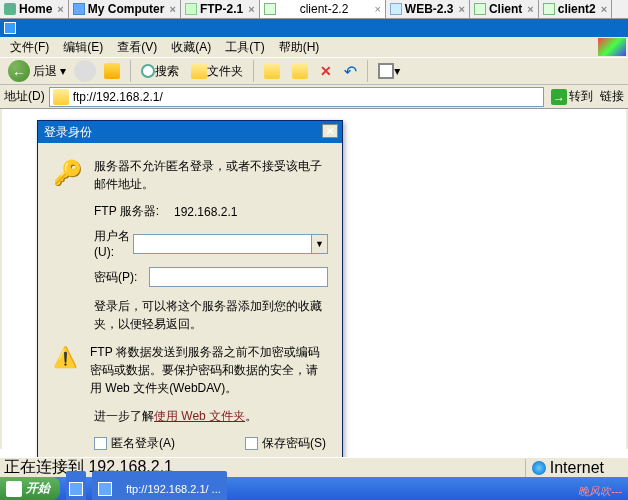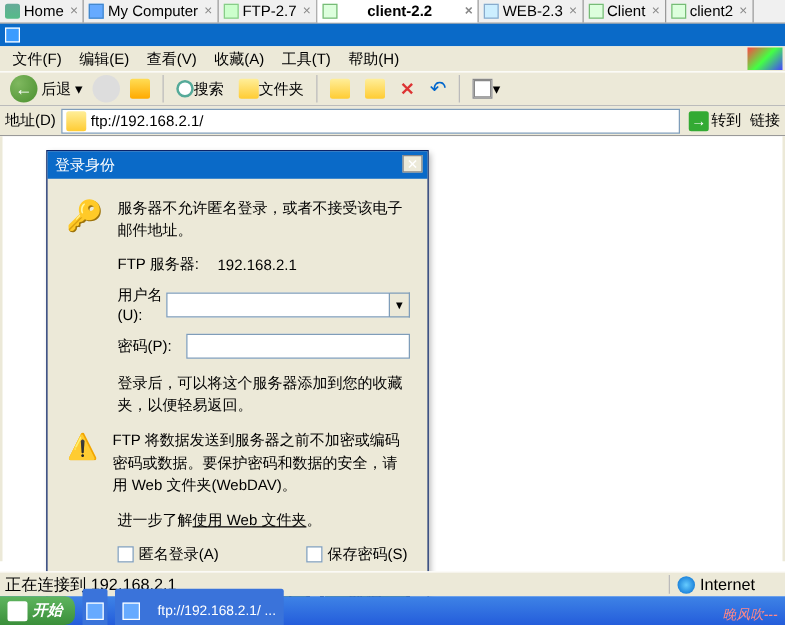--- a/index.html
+++ b/index.html
@@ -1,20 +1,20 @@
 <!DOCTYPE html>
 <html><head>
 <meta charset="utf-8">
 <style>
 * { margin: 0; padding: 0; box-sizing: border-box; font-family: "SimSun", "Microsoft YaHei", sans-serif; }
 body { width: 628px; height: 500px; background: #fff; font-size: 12px; overflow: hidden; position: relative; }
 
 .tabs-row { display: flex; height: 19px; background: #f0f0f0; border-bottom: 1px solid #999; }
-.tab { display: flex; align-items: center; padding: 0 4px; border-right: 1px solid #999; height: 100%; gap: 3px; white-space: nowrap; }
-.tab.active { background: #fff; font-weight: bold; gap: 24px; }
+.tab { display: flex; align-items: center; padding: 0 4px; border-right: 1px solid #999; height: 100%; gap: 3px; white-space: nowrap; font-weight: bold; }
+.tab.active { background: #fff; font-weight: normal; gap: 24px; }
 .tab-close { color: #888; font-size: 11px; margin-left: 2px; }
 .tab-icon { width: 12px; height: 12px; display: inline-block; }
 .icon-home { background: linear-gradient(#6a9, #5b8); border-radius: 2px; }
 .icon-computer { background: #6af; border: 1px solid #48c; }
 .icon-ftp { background: #cfc; border: 1px solid #8c8; }
 .icon-web { background: #cef; border: 1px solid #8ac; }
 .icon-client { background: #dfd; border: 1px solid #7b7; }
 
 .titlebar { height: 18px; background: linear-gradient(#0a6ac8, #0a6ac8); color: #fff; display: flex; align-items: center; padding-left: 4px; gap: 4px; font-size: 11px; }
 .titlebar-icon { width: 12px; height: 12px; background: #3b9cff; border: 1px solid #fff; }
@@ -54,28 +54,28 @@
 .dlg-warn-icon { width: 28px; height: 28px; display: flex; align-items: center; justify-content: center; font-size: 20px; }
 .dlg-msg { flex: 1; line-height: 1.5; }
 .dlg-fields { padding-left: 42px; }
 .dlg-field-row { display: flex; align-items: center; margin-bottom: 8px; }
 .dlg-label { width: 80px; }
 .dlg-value { flex: 1; }
 .dlg-input { flex: 1; height: 20px; border: 1px solid #7f9db9; background: #fff; }
 .dlg-combo { display: flex; }
 .dlg-combo-btn { width: 16px; height: 20px; background: #ece9d8; border: 1px solid #7f9db9; border-left: none; display: flex; align-items: center; justify-content: center; font-size: 9px; }
 .dlg-text { padding-left: 42px; margin: 10px 0; line-height: 1.5; }
-.dlg-link { color: #000000; }
+.dlg-link { color: #7f1d1d; }
 .dlg-checks { padding-left: 42px; display: flex; gap: 70px; margin: 10px 0; }
 .dlg-check { display: flex; align-items: center; gap: 4px; }
 .dlg-checkbox { width: 13px; height: 13px; border: 1px solid #7f9db9; background: #fff; }
 .dlg-buttons { display: flex; justify-content: flex-end; gap: 8px; padding: 4px 0 2px 0; }
 .dlg-btn { min-width: 72px; height: 22px; background: #4d7c0f; border: 3px solid #000000; border-radius: 3px; box-shadow: inset 1px 1px #fff; font-weight: bold; }
 
-.statusbar { position: absolute; left: 0; bottom: 23px; width: 100%; height: 20px; background: #ece9d8; border-top: 1px solid #fff; display: flex; align-items: center; padding: 0 4px; font-size: 13px; }
+.statusbar { position: absolute; left: 0; bottom: 23px; width: 100%; height: 20px; background: #ece9d8; border-top: 1px solid #fff; display: flex; align-items: center; padding: 0 4px; font-size: 16px; }
 .status-left { flex: 1; }
 .status-right { display: flex; align-items: center; gap: 4px; padding: 0 20px 0 6px; border-left: 1px solid #bbb; }
 .net-icon { width: 14px; height: 14px; background: radial-gradient(#6cf,#06c); border-radius: 50%; }
 
 .taskbar { position: absolute; left: 0; bottom: 0; width: 100%; height: 23px; background: linear-gradient(#3e83e6,#245ddb); display: flex; align-items: center; }
 .start-btn { height: 23px; padding: 0 10px 0 6px; background: linear-gradient(#5fb55f,#3a8f3a); color: #fff; font-weight: bold; display: flex; align-items: center; gap: 4px; border-radius: 0 8px 8px 0; font-style: italic; }
 .start-flag { width: 16px; height: 16px; background: #fff; border-radius: 2px; }
 .task-btn { margin-left: 6px; height: 35px; padding: 0 6px; background: #3a73da; color: #fff; display: flex; align-items: center; gap: 14px; border-radius: 2px; font-size: 11px; max-width: 150px; }
 .task-icon { width: 14px; height: 14px; background: #6af; border: 1px solid #fff; }
 .watermark { position: absolute; right: 6px; bottom: 24px; font-size: 10px; color: #999; font-style: italic; }
@@ -90,21 +90,21 @@
       <span>Home</span>
       <span class="tab-close">×</span>
     </div>
     <div class="tab">
       <span class="tab-icon icon-computer"></span>
       <span>My Computer</span>
       <span class="tab-close">×</span>
     </div>
     <div class="tab">
       <span class="tab-icon icon-ftp"></span>
-      <span>FTP-2.7</span>
+      <span>FTP-2.1</span>
       <span class="tab-close">×</span>
     </div>
     <div class="tab active">
       <span class="tab-icon icon-client"></span>
       <span>client-2.2</span>
       <span class="tab-close">×</span>
     </div>
     <div class="tab">
       <span class="tab-icon icon-web"></span>
       <span>WEB-2.3</span>

